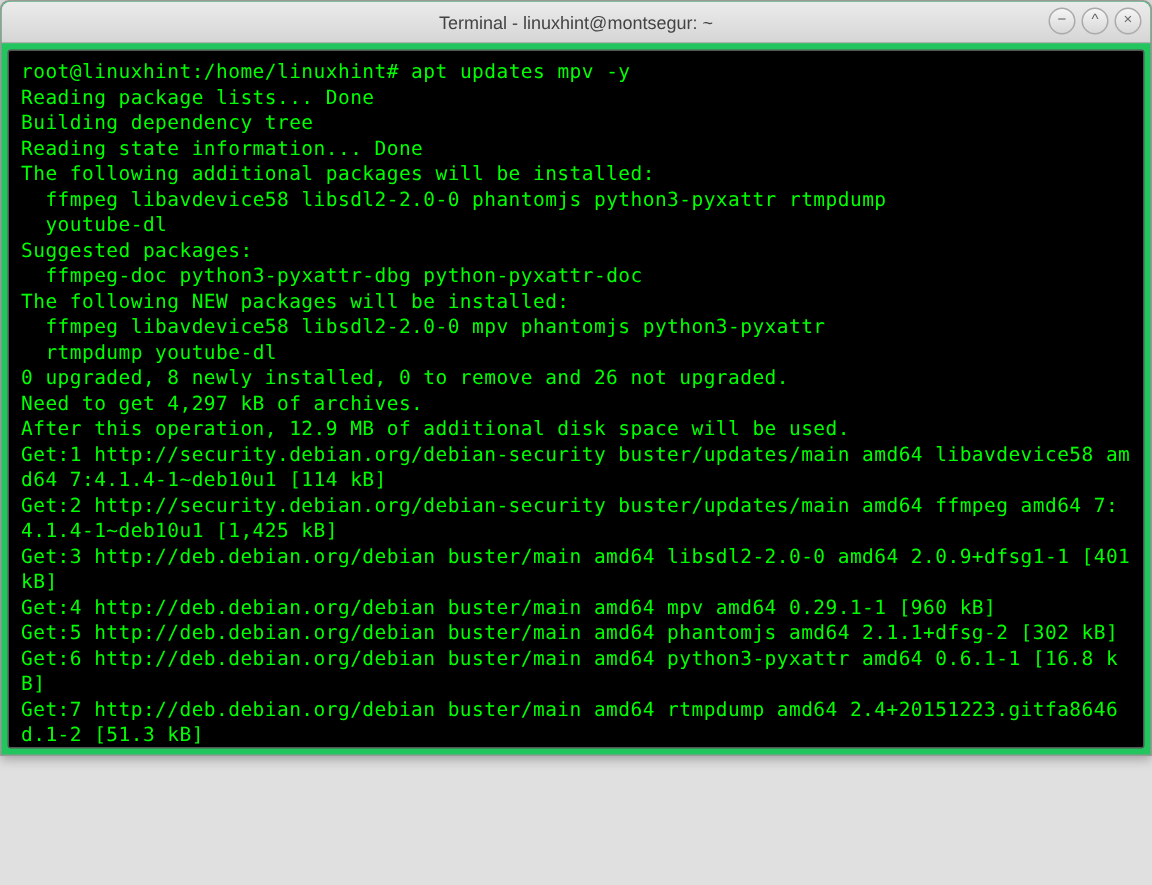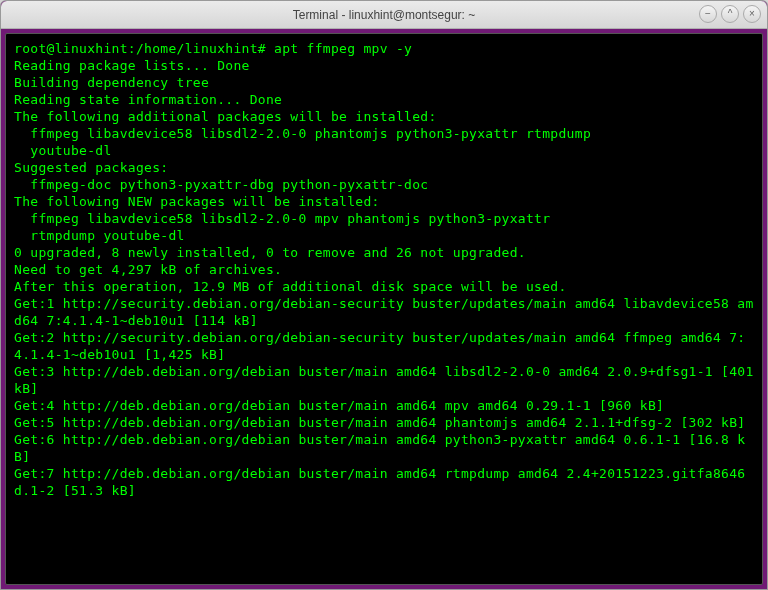--- a/index.html
+++ b/index.html
@@ -9,22 +9,22 @@
     }
     body {
       width: 768px;
       height: 590px;
       font-family: Arial, sans-serif;
       background: #e0e0e0;
       overflow: hidden;
     }
     .window {
       width: 768px;
-      height: 590px;
-      background: #701a75;
+      height: 504px;
+      background: #22c55e;
       border: 1px solid #999;
       border-radius: 6px 6px 0 0;
       display: flex;
       flex-direction: column;
       box-shadow: 0 2px 8px rgba(0,0,0,0.3);
     }
     .titlebar {
       height: 28px;
       background: linear-gradient(to bottom, #ebebeb, #d6d6d6);
       border-bottom: 1px solid #b0b0b0;
@@ -97,21 +97,21 @@
       </div>
       <div class="window-btn">
         <span>^</span>
       </div>
       <div class="window-btn">
         <span>×</span>
       </div>
     </div>
   </div>
   <div class="terminal">
-    <div class="terminal-content"><span class="prompt-user">root@linuxhint:/home/linuxhint#</span> <span class="prompt-cmd">apt ffmpeg mpv -y</span>
+    <div class="terminal-content"><span class="prompt-user">root@linuxhint:/home/linuxhint#</span> <span class="prompt-cmd">apt updates mpv -y</span>
 <span id="output-lines">Reading package lists... Done
 Building dependency tree
 Reading state information... Done
 The following additional packages will be installed:
   ffmpeg libavdevice58 libsdl2-2.0-0 phantomjs python3-pyxattr rtmpdump
   youtube-dl
 Suggested packages:
   ffmpeg-doc python3-pyxattr-dbg python-pyxattr-doc
 The following NEW packages will be installed:
   ffmpeg libavdevice58 libsdl2-2.0-0 mpv phantomjs python3-pyxattr

